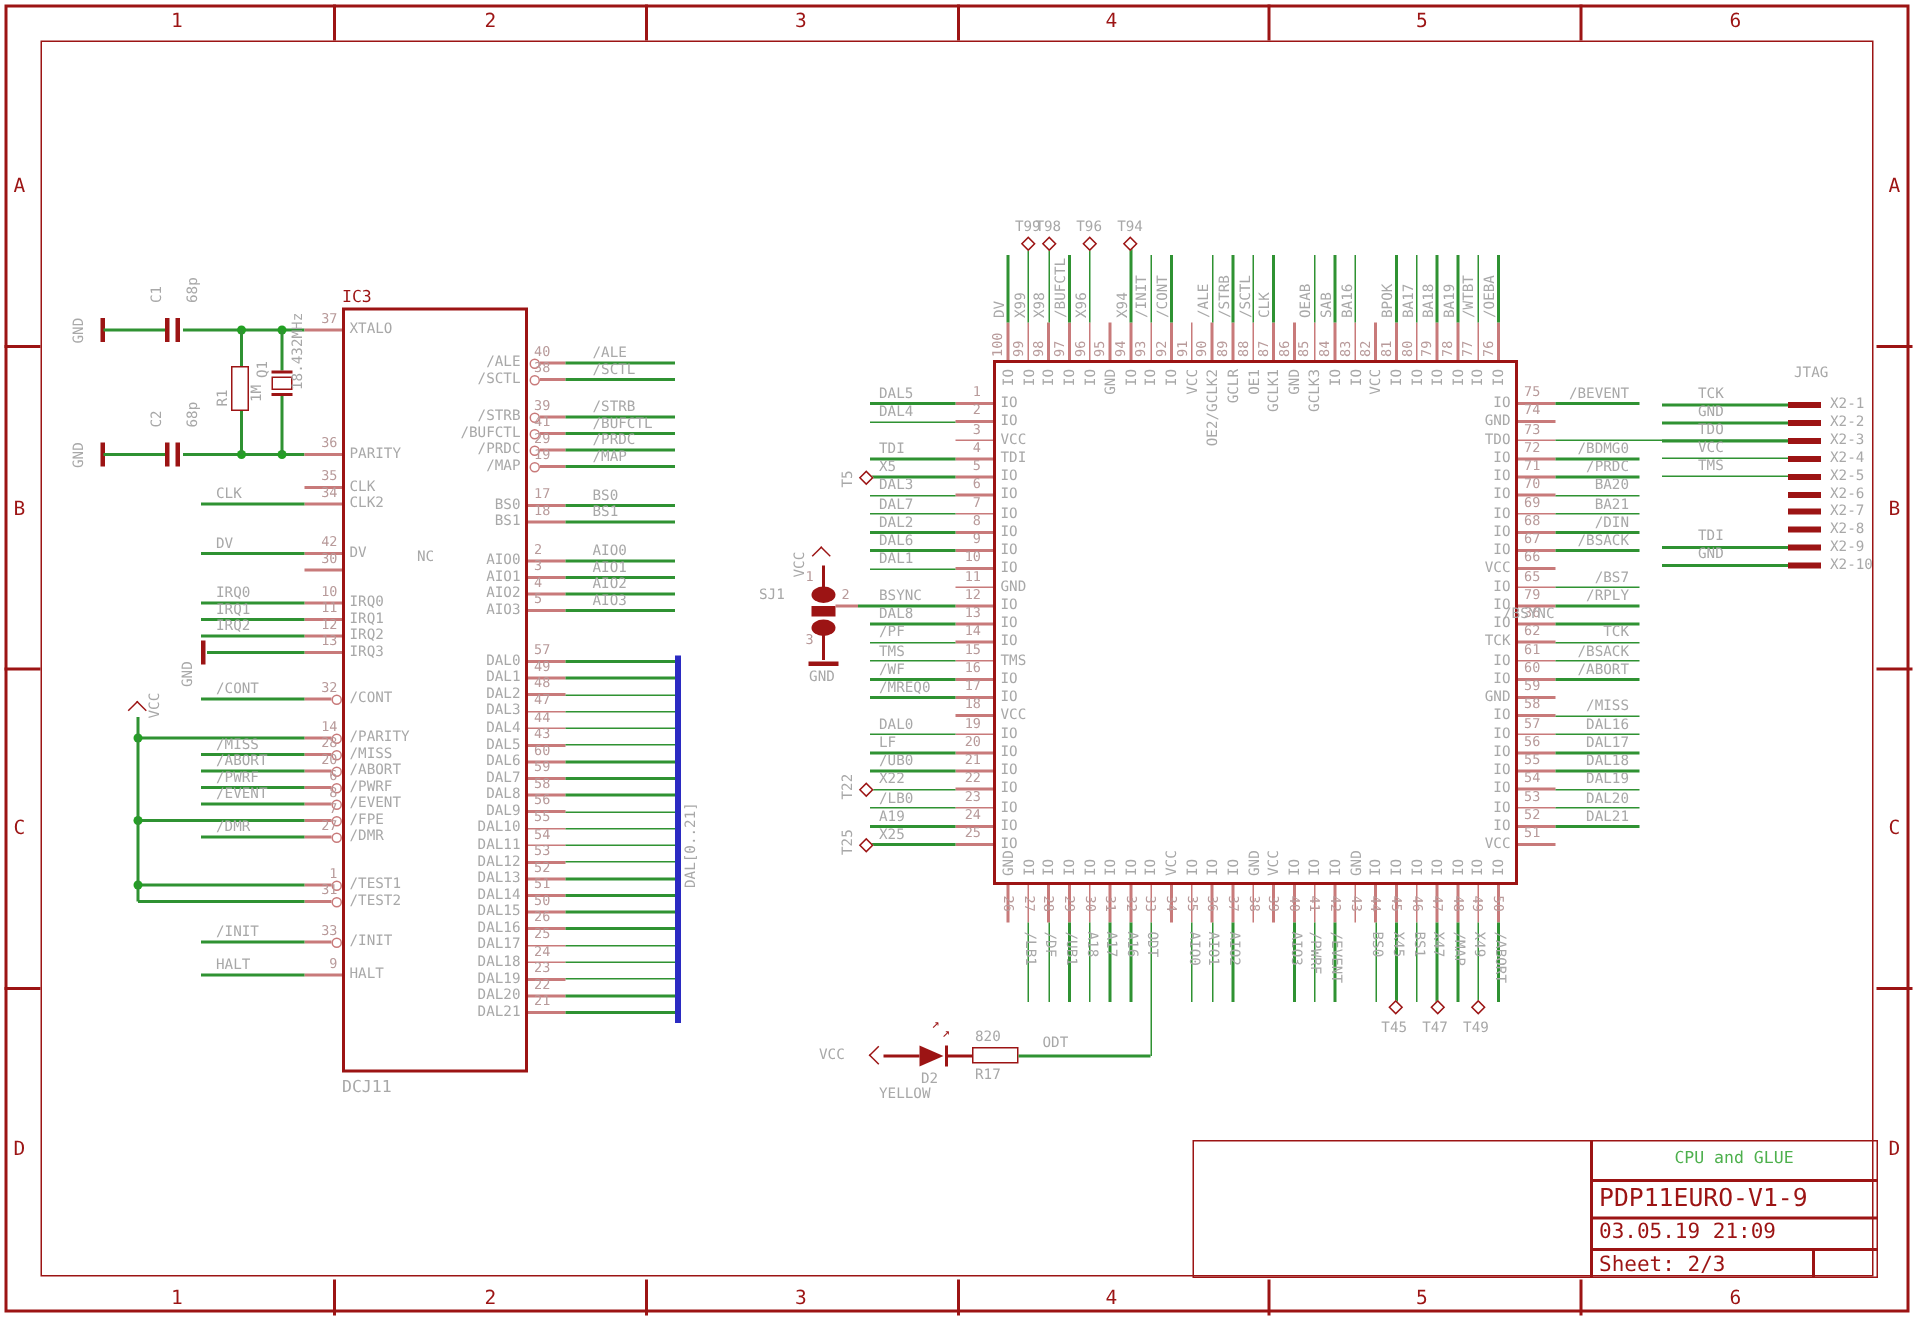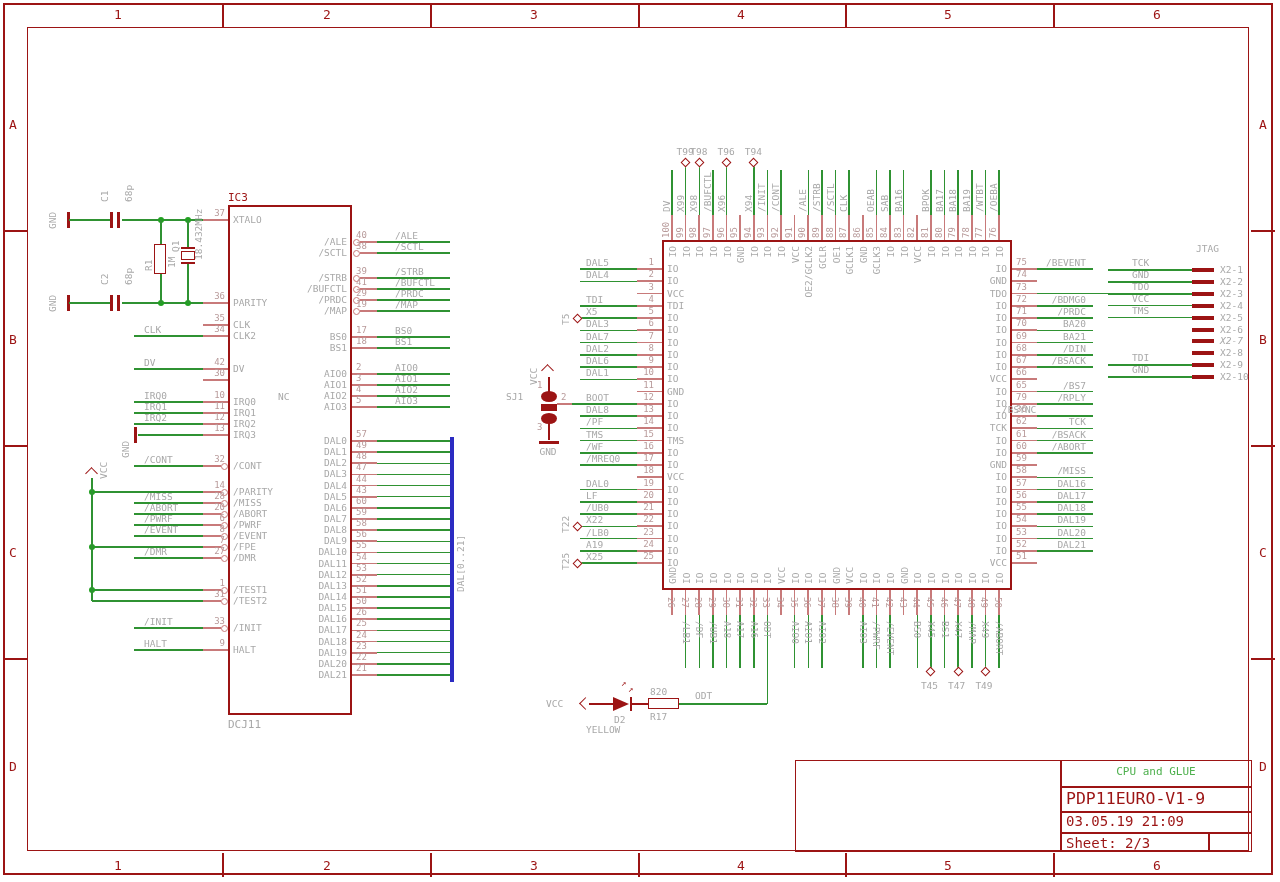--- a/index.html
+++ b/index.html
@@ -119,21 +119,21 @@
     <div class="t" style="left: 233px; top: 331px;">CLK2</div>
     <div class="hw" style="left: 134px; top: 335.2px; width: 69px;"></div>
     <div class="t" style="left: 144px; top: 325px;">CLK</div>
     <div class="hs" style="left: 203px; top: 368.1px; width: 25px;"></div>
     <div class="t pn" style="left: 180px; top: 358px; width: 45px; text-align: right;">42</div>
     <div class="t" style="left: 233px; top: 364px;">DV</div>
     <div class="hw" style="left: 134px; top: 368.2px; width: 69px;"></div>
     <div class="t" style="left: 144px; top: 358px;">DV</div>
     <div class="hs" style="left: 203px; top: 379.1px; width: 25px;"></div>
     <div class="t pn" style="left: 180px; top: 369px; width: 45px; text-align: right;">30</div>
-    <div class="t" style="left: 233px; top: 392px; padding-left: 45px;">NC</div>
+    <div class="t" style="left: 233px; top: 367px; padding-left: 45px;">NC</div>
     <div class="hs" style="left: 203px; top: 401.1px; width: 25px;"></div>
     <div class="t pn" style="left: 180px; top: 391px; width: 45px; text-align: right;">10</div>
     <div class="t" style="left: 233px; top: 397px;">IRQ0</div>
     <div class="hw" style="left: 134px; top: 401.2px; width: 69px;"></div>
     <div class="t" style="left: 144px; top: 391px;">IRQ0</div>
     <div class="hs" style="left: 203px; top: 412.1px; width: 25px;"></div>
     <div class="t pn" style="left: 180px; top: 402px; width: 45px; text-align: right;">11</div>
     <div class="t" style="left: 233px; top: 408px;">IRQ1</div>
     <div class="hw" style="left: 134px; top: 412.2px; width: 69px;"></div>
     <div class="t" style="left: 144px; top: 402px;">IRQ1</div>
@@ -674,21 +674,21 @@
     <div class="t" style="left: 667px; top: 374.3px;">IO</div>
     <div class="hw" style="left: 580px; top: 378.5px; width: 57px;"></div>
     <div class="t" style="left: 586px; top: 368.3px;">DAL1</div>
     <div class="hs" style="left: 637px; top: 390.6px; width: 25px;"></div>
     <div class="t pn" style="left: 600px; top: 380.5px; width: 54px; text-align: right;">11</div>
     <div class="t" style="left: 667px; top: 386.5px;">GND</div>
     <div class="hs" style="left: 637px; top: 402.9px; width: 25px;"></div>
     <div class="t pn" style="left: 600px; top: 392.8px; width: 54px; text-align: right;">12</div>
     <div class="t" style="left: 667px; top: 398.8px;">IO</div>
     <div class="hw" style="left: 572px; top: 403px; width: 65px;"></div>
-    <div class="t" style="left: 586px; top: 392.8px;">BOOT</div>
+    <div class="t" style="left: 586px; top: 392.8px;">BSYNC</div>
     <div class="hs" style="left: 637px; top: 415.1px; width: 25px;"></div>
     <div class="t pn" style="left: 600px; top: 405px; width: 54px; text-align: right;">13</div>
     <div class="t" style="left: 667px; top: 411px;">IO</div>
     <div class="hw" style="left: 580px; top: 415.2px; width: 57px;"></div>
     <div class="t" style="left: 586px; top: 405px;">DAL8</div>
     <div class="hs" style="left: 637px; top: 427.4px; width: 25px;"></div>
     <div class="t pn" style="left: 600px; top: 417.3px; width: 54px; text-align: right;">14</div>
     <div class="t" style="left: 667px; top: 423.3px;">IO</div>
     <div class="hw" style="left: 580px; top: 427.5px; width: 57px;"></div>
     <div class="t" style="left: 586px; top: 417.3px;">/PF</div>
@@ -911,21 +911,21 @@
     <div class="t" style="left: 1220px; top: 300.7px;">X2-4</div>
     <div class="hw" style="left: 1108px; top: 304.9px; width: 84px;"></div>
     <div class="t" style="left: 1132px; top: 293.7px;">VCC</div>
     <div class="fill" style="left: 1192px; top: 315.6px; width: 22px; height: 4px;"></div>
     <div class="t" style="left: 1220px; top: 312.6px;">X2-5</div>
     <div class="hw" style="left: 1108px; top: 316.8px; width: 84px;"></div>
     <div class="t" style="left: 1132px; top: 305.6px;">TMS</div>
     <div class="fill" style="left: 1192px; top: 327.5px; width: 22px; height: 4px;"></div>
     <div class="t" style="left: 1220px; top: 324.5px;">X2-6</div>
     <div class="fill" style="left: 1192px; top: 339.4px; width: 22px; height: 4px;"></div>
-    <div class="t" style="left: 1220px; top: 336.4px; font-style: italic;">X2-7</div>
+    <div class="t" style="left: 1220px; top: 336.4px;">X2-7</div>
     <div class="fill" style="left: 1192px; top: 351.3px; width: 22px; height: 4px;"></div>
     <div class="t" style="left: 1220px; top: 348.3px;">X2-8</div>
     <div class="fill" style="left: 1192px; top: 363.2px; width: 22px; height: 4px;"></div>
     <div class="t" style="left: 1220px; top: 360.2px;">X2-9</div>
     <div class="hw" style="left: 1108px; top: 364.4px; width: 84px;"></div>
     <div class="t" style="left: 1132px; top: 353.2px;">TDI</div>
     <div class="fill" style="left: 1192px; top: 375.1px; width: 22px; height: 4px;"></div>
     <div class="t" style="left: 1220px; top: 372.1px;">X2-10</div>
     <div class="hw" style="left: 1108px; top: 376.3px; width: 84px;"></div>
     <div class="t" style="left: 1132px; top: 365.1px;">GND</div>

